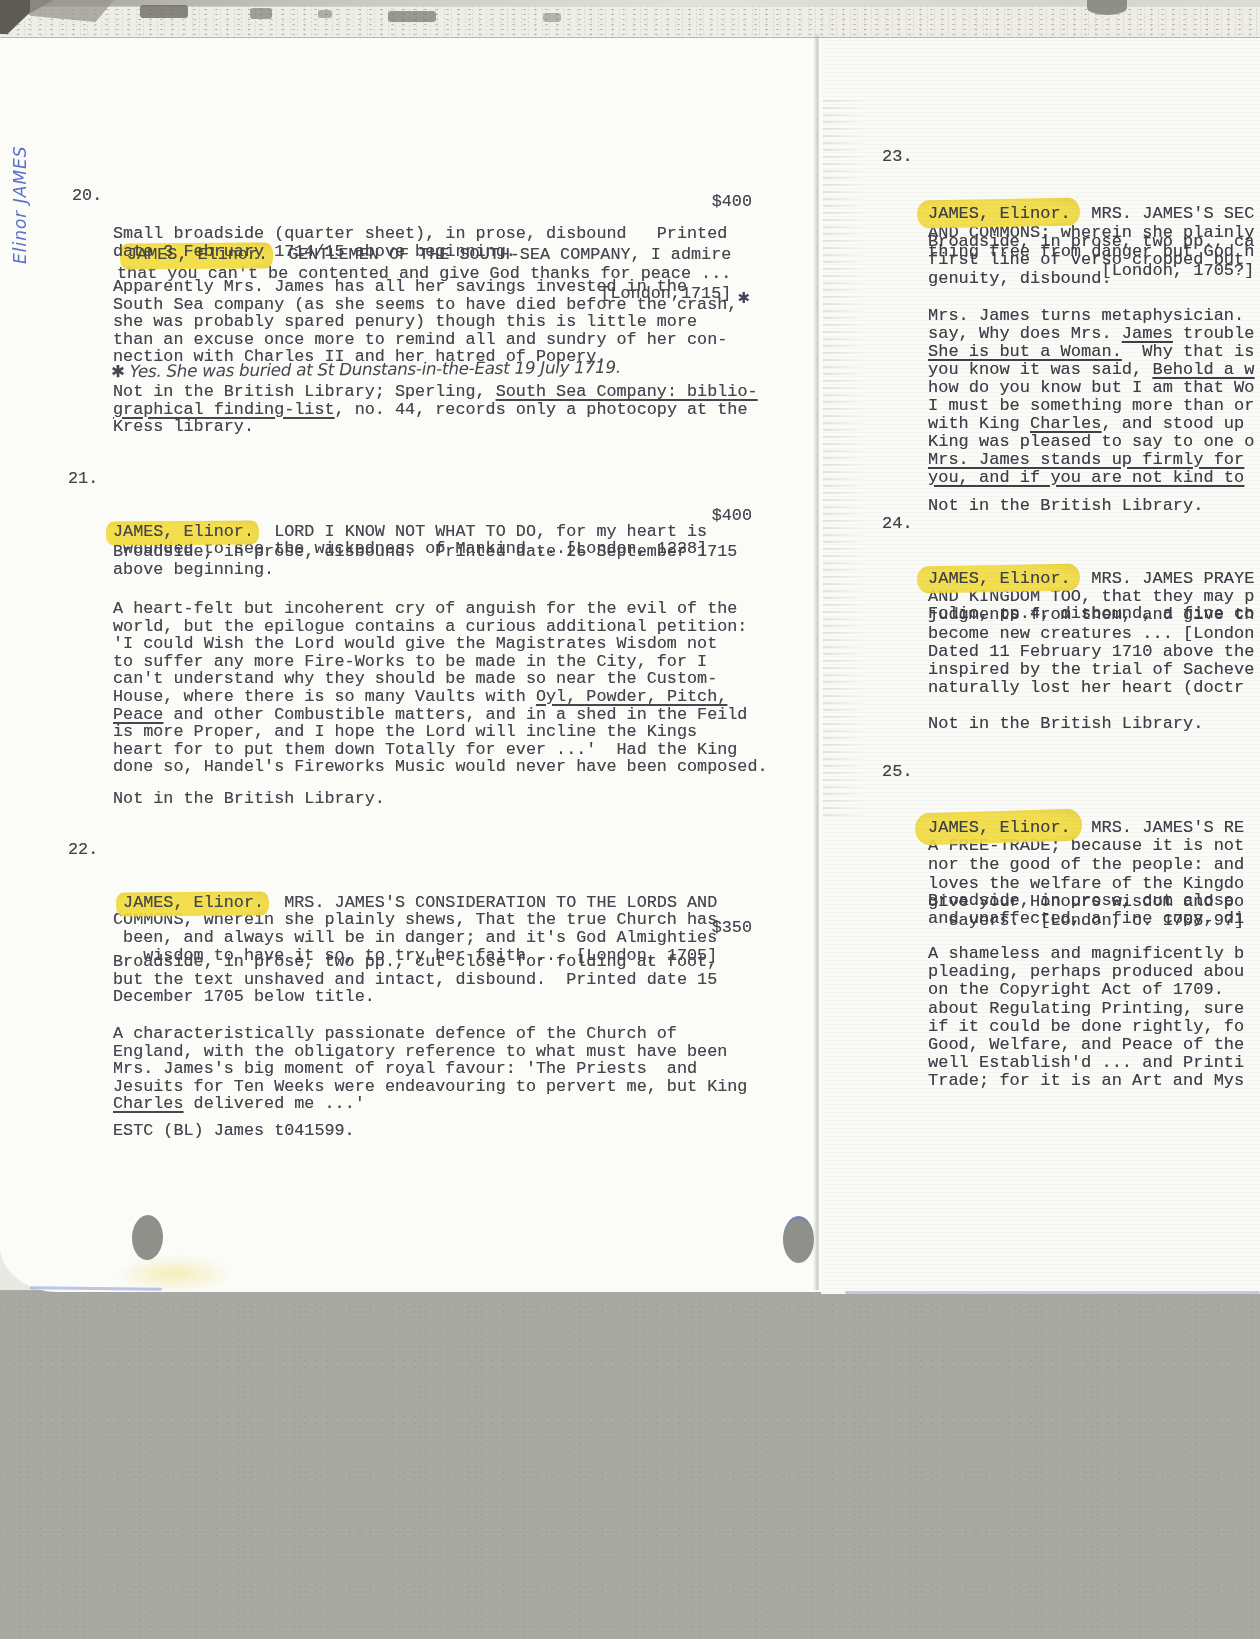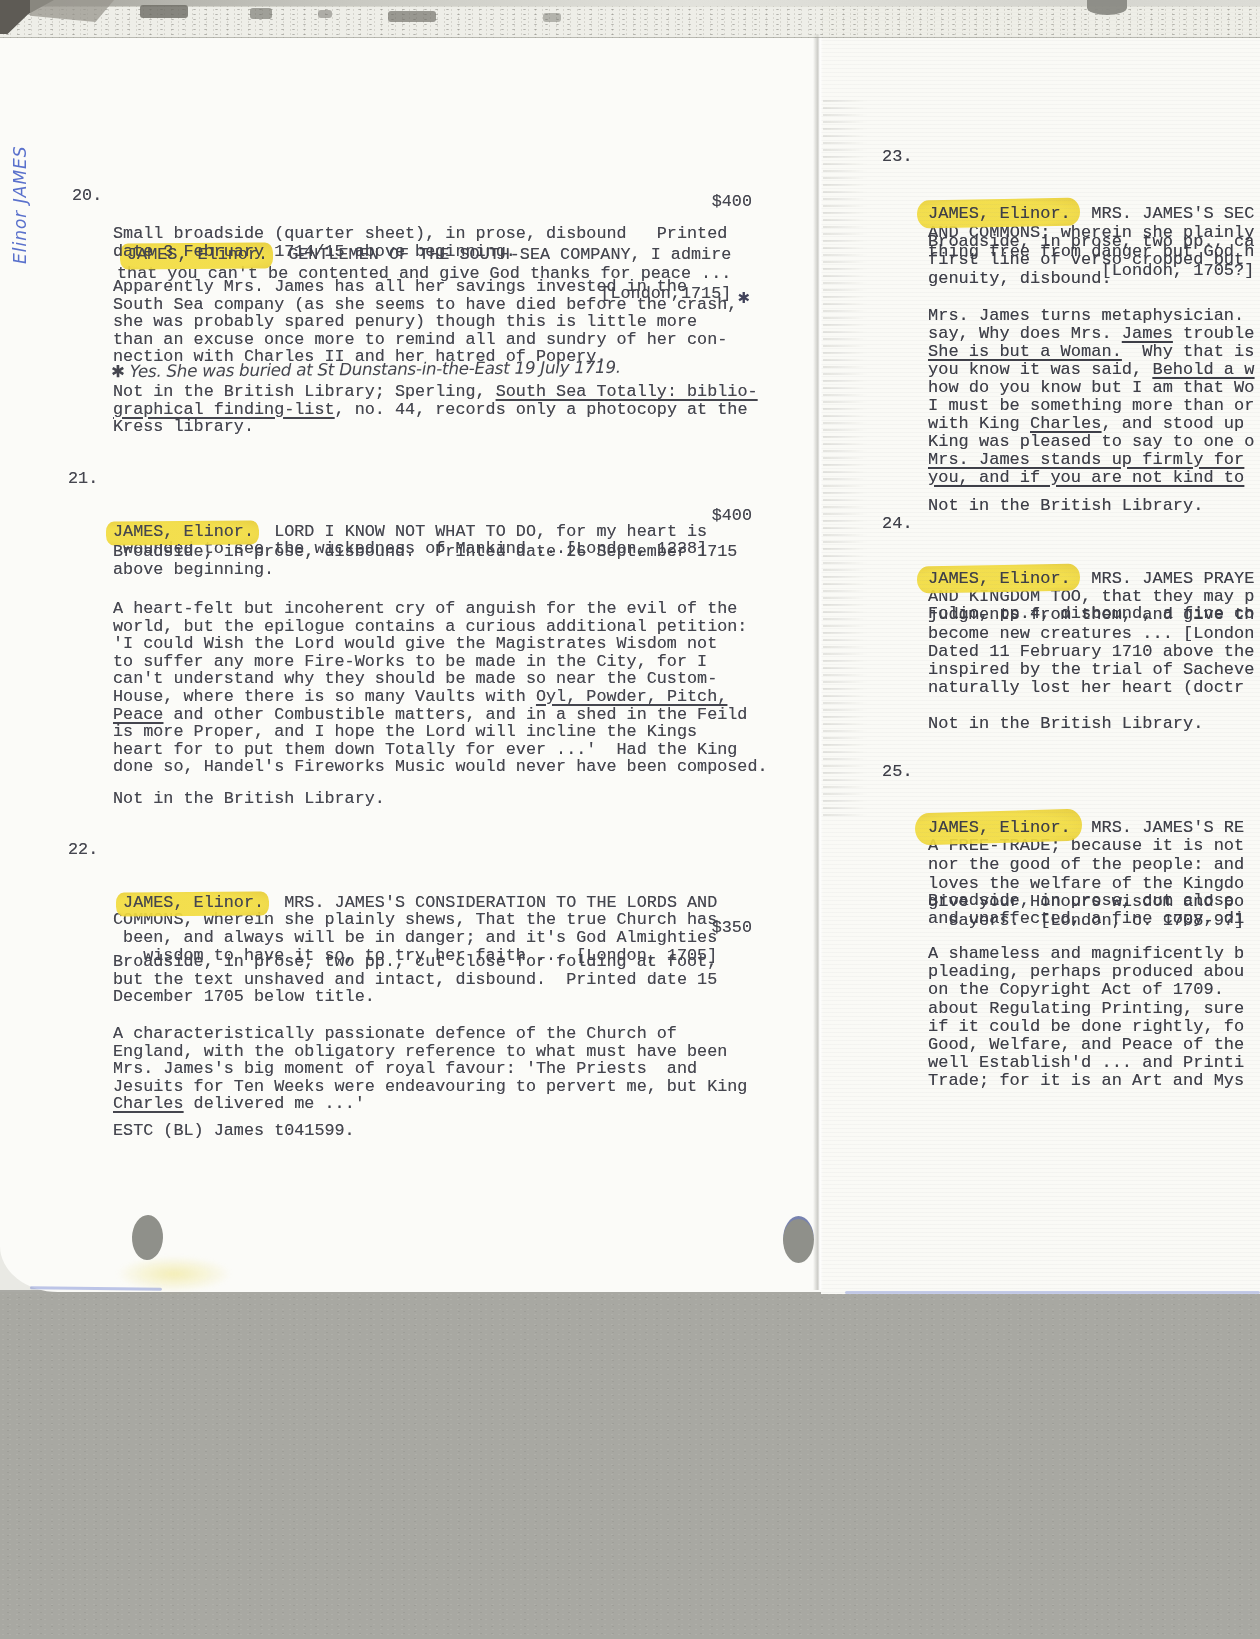--- a/index.html
+++ b/index.html
@@ -114,21 +114,21 @@
     </div>
     <div class="blk price" style="left:113px;top:193px;width:639px;">$400</div>
     <div class="blk rich" style="left:113px;top:225px;">Small broadside (quarter sheet), in prose, disbound   Printed
 date 3 February 1714/15 above beginning.</div>
     <div class="blk rich" style="left:113px;top:278px;">Apparently Mrs. James has all her savings invested in the
 South Sea company (as she seems to have died before the crash,<span class="hm">✱</span>
 she was probably spared penury) though this is little more
 than an excuse once more to remind all and sundry of her con-
 nection with Charles II and her hatred of Popery.</div>
     <div class="blk hand" style="left:111px;top:361px;">✱ Yes. She was buried at St Dunstans-in-the-East 19 July 1719.</div>
-    <div class="blk rich" style="left:113px;top:383px;">Not in the British Library; Sperling, <span class="u">South Sea Totally: biblio-</span>
+    <div class="blk rich" style="left:113px;top:383px;">Not in the British Library; Sperling, <span class="u">South Sea Company: biblio-</span>
 <span class="u">graphical finding-list</span>, no. 44, records only a photocopy at the
 Kress library.</div>
 
     <div class="blk head" style="left:68px;top:470px;">
       <span class="num">21.</span>
       <span class="hb"><span class="hl hl-s"><span class="rich">JAMES, Elinor.</span></span><span class="rich">  LORD I KNOW NOT WHAT TO DO, for my heart is
 wounded to see the wickedness of Mankind ...[London, 1238]</span></span>
     </div>
     <div class="blk price" style="left:113px;top:507px;width:639px;">$400</div>
     <div class="blk rich" style="left:113px;top:543px;">Broadside, in prose, disbound.  Printed date 26 September 1715

